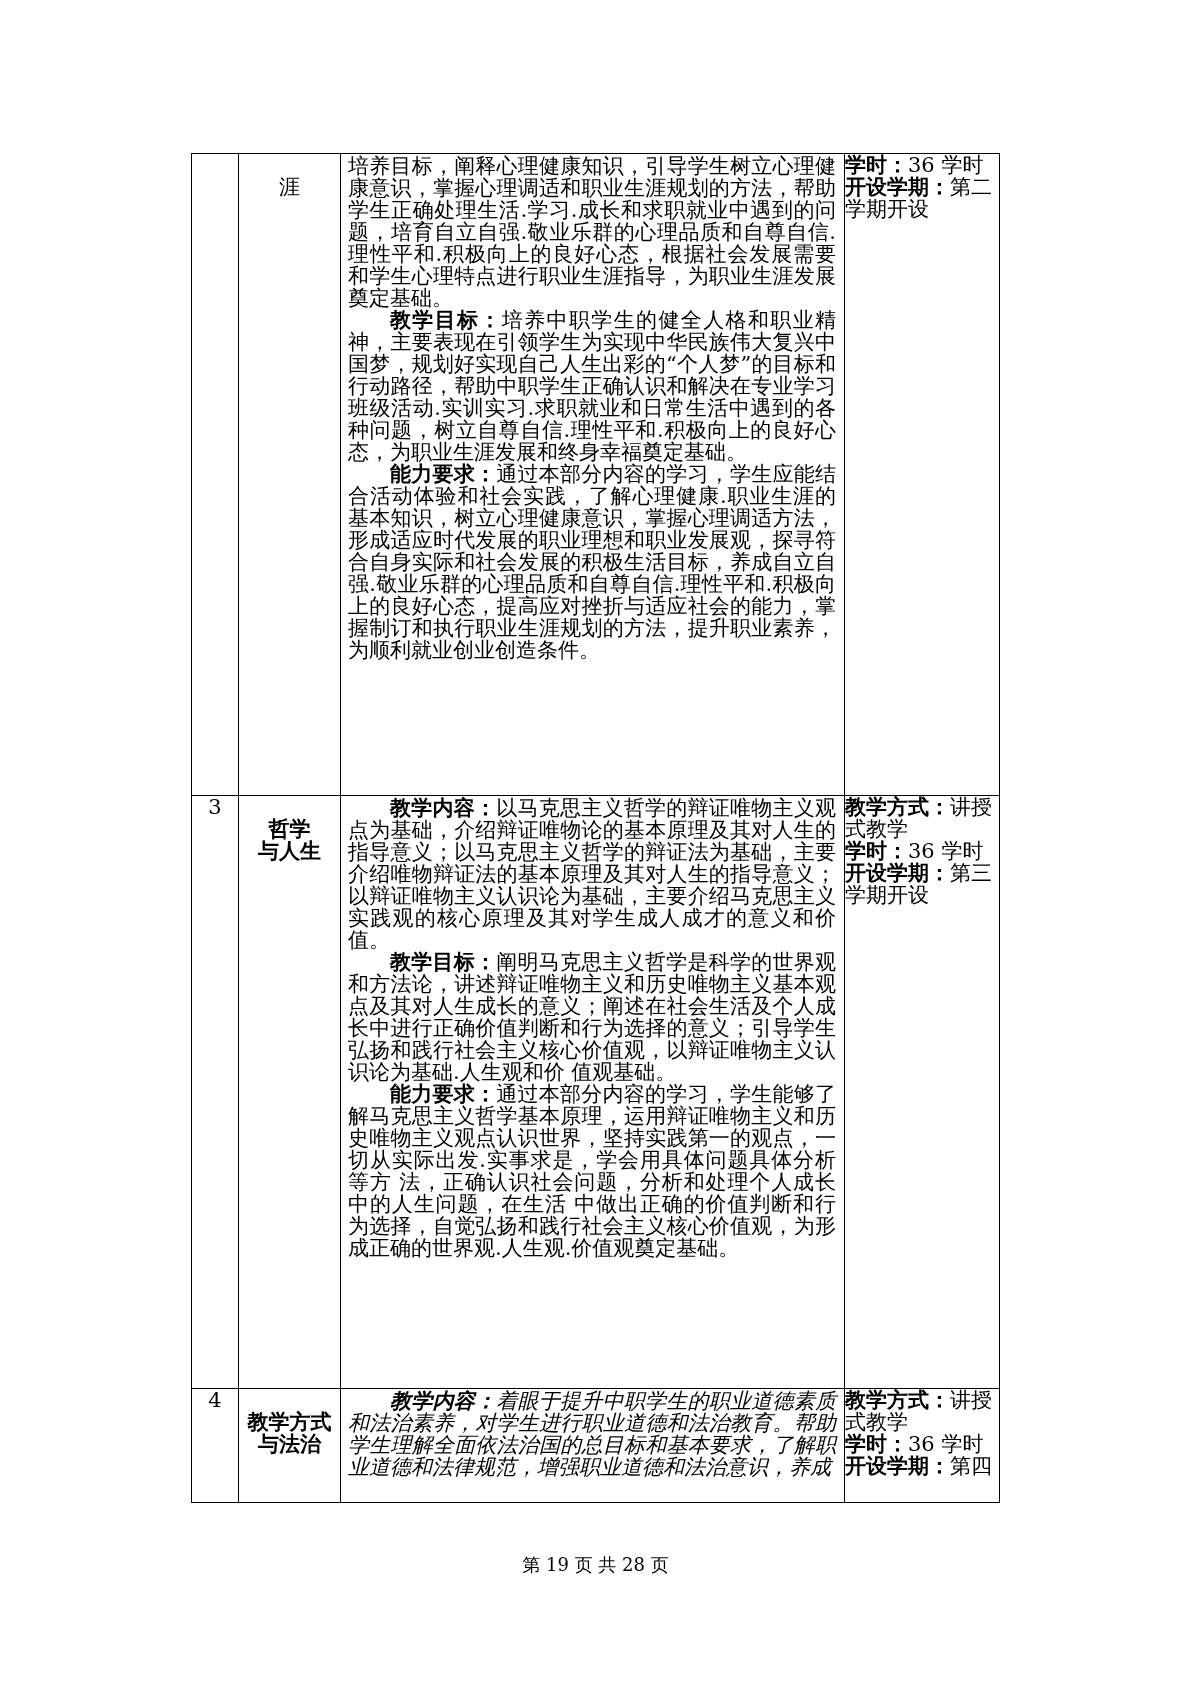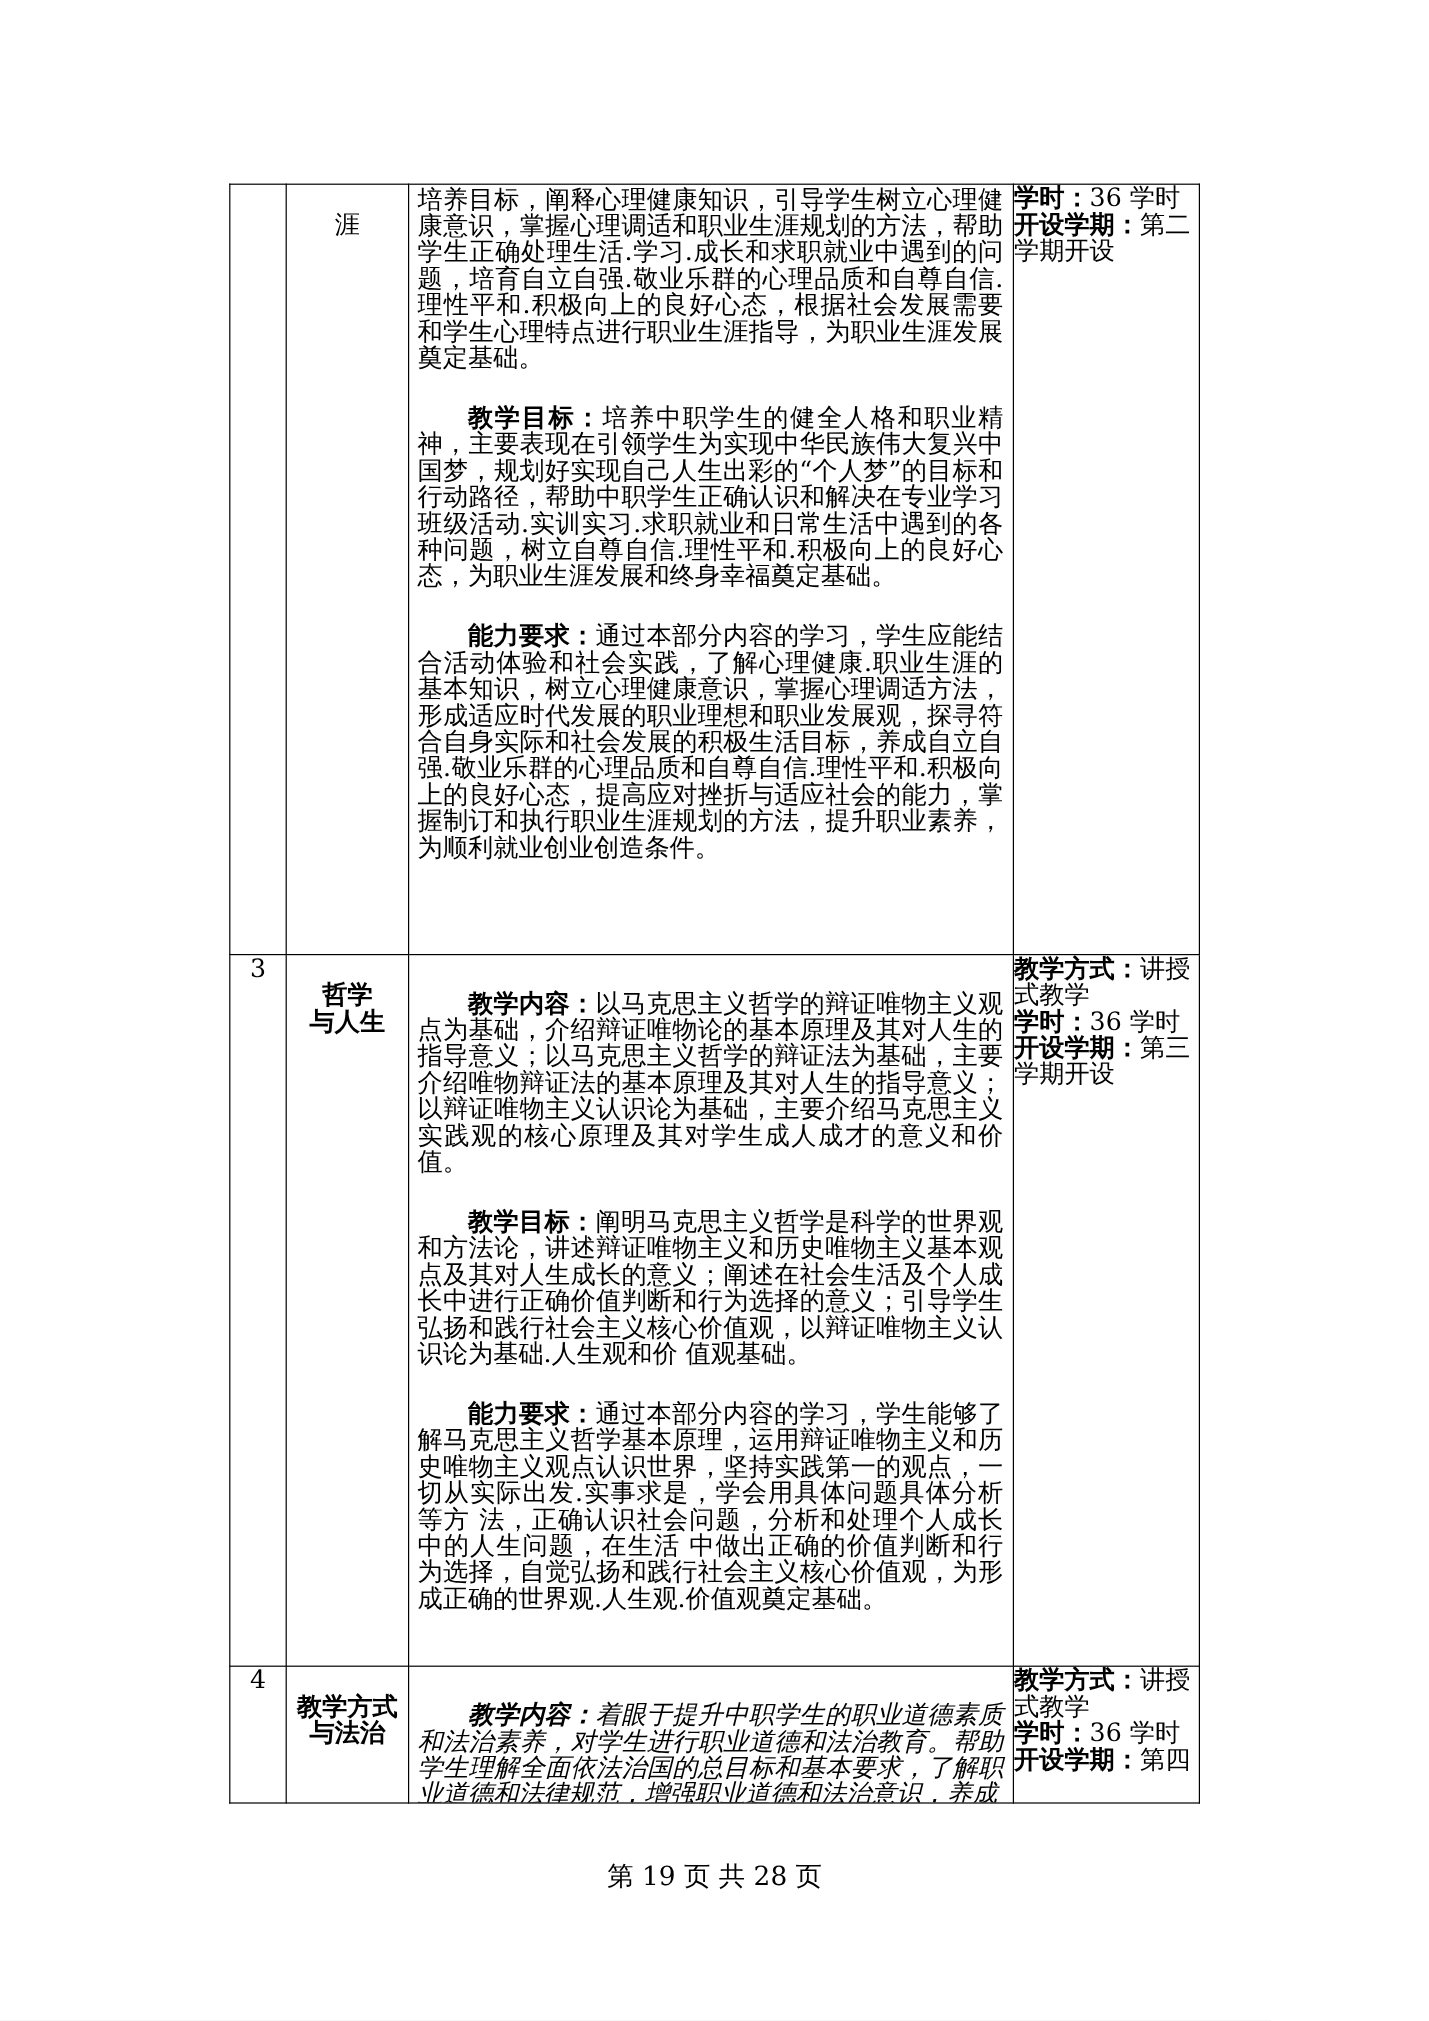--- a/index.html
+++ b/index.html
@@ -28,30 +28,30 @@
   td.num-cell   { text-align:center; vertical-align:middle; }
   td.course-cell{ text-align:center; white-space:pre-line; }
   td.course-top { vertical-align:top; padding-top:1px; }
   td.course-mid { vertical-align:middle;font-weight:bold; }
   td.content-cell { text-align:justify; text-justify:inter-character; }
   .cellbox { padding:1px 8px 0 7px; overflow:hidden; }
   .h-r1 { height:640px; }
   .h-r2 { height:591px; }
   .h-r3 { height:112px;font-style:italic; }
   .para { margin:0; }
-  .para.indent { text-indent:2em;margin-top:28px; }
+  .para.indent { text-indent:2em; }
   .lead { font-weight:bold; }
   td.info-cell { padding:1px 4px 0 6px; }
   td.info-top { vertical-align:top; }
   td.info-mid { vertical-align:middle; }
   .info-line { margin:0; }
   .info-line b { font-weight:bold; }
   .footer {
     position:absolute; left:0; top:1552px; width:100%;
-    text-align:center; font-size:22px; line-height:26px;
+    text-align:center; font-size:18px; line-height:26px;
     color:#000;
   }
 </style>
 </head>
 <body>
 
 <div class="page">
 
   <table class="doc">
     <colgroup>

